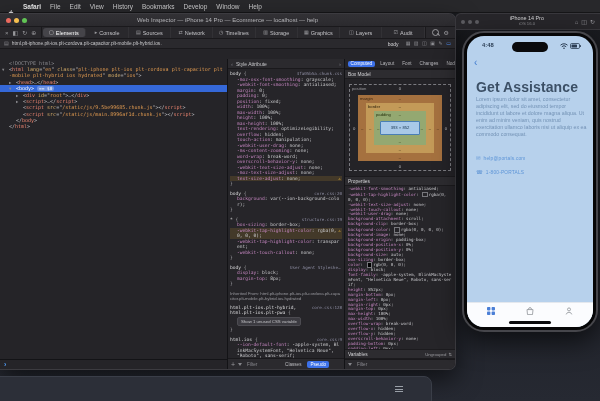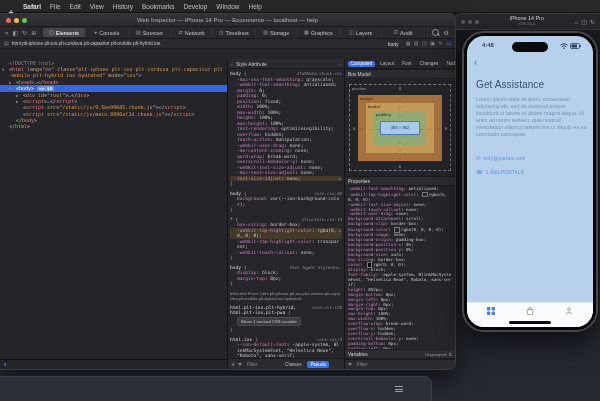--- a/index.html
+++ b/index.html
@@ -139,21 +139,21 @@
   #phone{position:absolute;left:462px;top:31px;width:136px;height:301px;background:#060607;
     border:2.5px solid #46464b;border-radius:22px;box-sizing:border-box;
     box-shadow:0 10px 26px rgba(0,0,0,.6);}
   #screen{position:absolute;inset:3px;border-radius:17px;background:#b7d1ec;overflow:hidden;}
   #statusbar{position:absolute;top:4px;left:0;right:0;height:12px;}
   #status-time{position:absolute;left:15px;top:2px;font-size:5.8px;font-weight:bold;color:#2b3d53;}
   #dynamic-island{position:absolute;left:50%;transform:translateX(-50%);top:1.5px;width:36px;height:10px;
     background:#0a0a0c;border-radius:5.5px;}
   #status-icons{position:absolute;right:12px;top:3px;display:flex;gap:2.5px;align-items:center;}
   #back-chevron{position:absolute;left:7px;top:22px;font-size:10px;color:#3f7ace;line-height:1;}
-  #screen-heading{position:absolute;left:9px;top:43px;font-size:10px;font-weight:400;color:#3c5066;
+  #screen-heading{position:absolute;left:9px;top:43px;font-size:14px;font-weight:700;color:#3c5066;
     letter-spacing:.1px;}
   #screen-body{position:absolute;left:9px;top:60px;width:112px;font-size:5.3px;line-height:7px;color:#7392b5;}
   .contact-link{position:absolute;left:9px;display:flex;align-items:center;gap:3px;color:#5c94d7;}
   .contact-ic{font-size:5.5px;line-height:1;color:#6f9fd8;}
   .contact-tx{font-size:4.8px;letter-spacing:.2px;}
   #link-email{top:120px;}
   #link-phone{top:134px;}
   #phone-tabbar{position:absolute;left:0;right:0;bottom:0;height:24px;background:#fbfcfe;
     border-top:1px solid #e4e8ee;}
   #tab-icons{display:flex;justify-content:space-between;padding:4px 20px 0 20px;}

